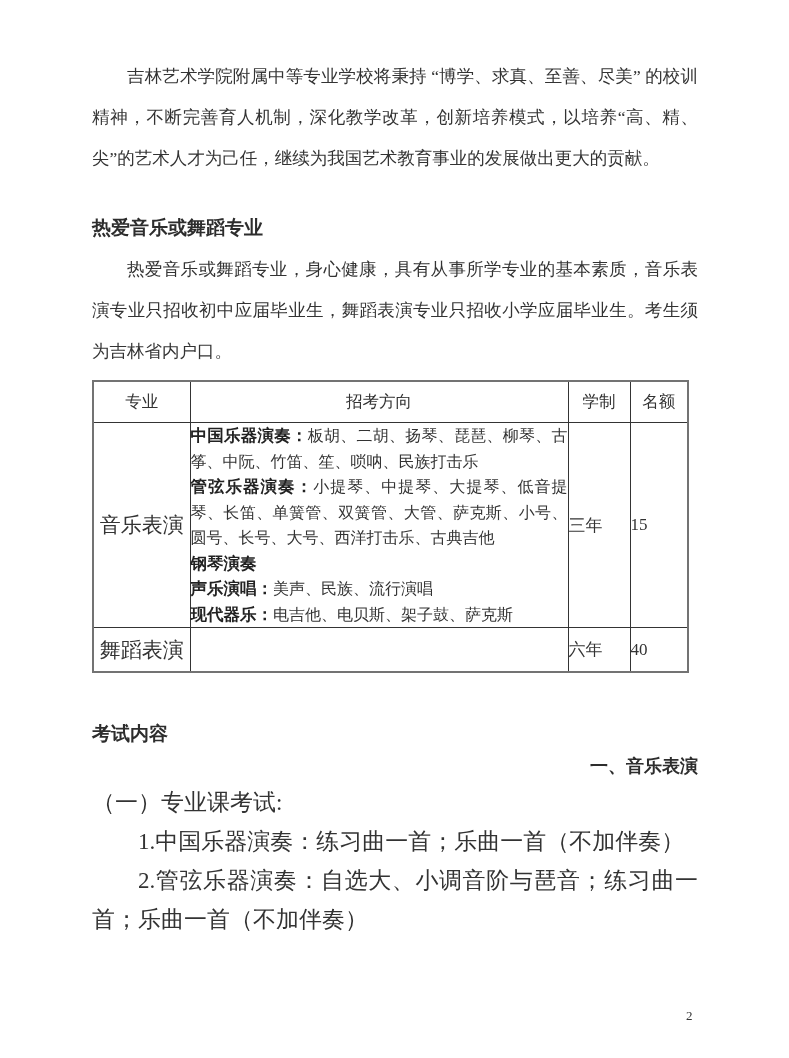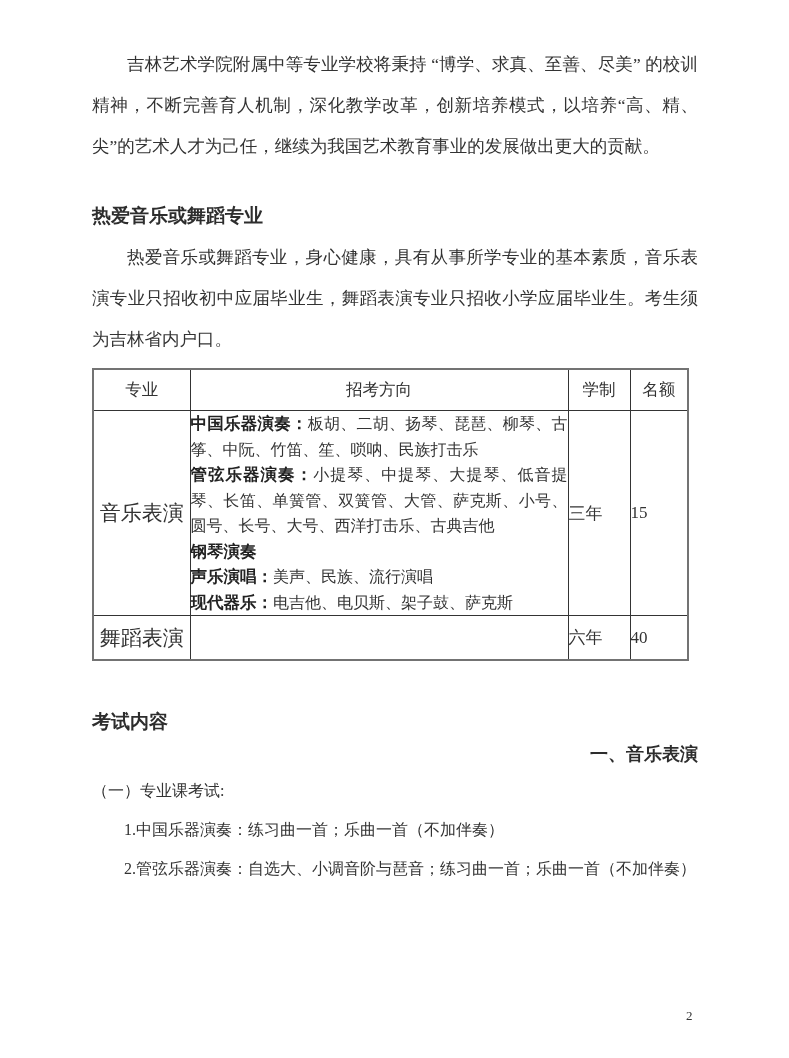--- a/index.html
+++ b/index.html
@@ -6,21 +6,21 @@
   .page{
     position:relative;
     width:789px;height:1058px;
     background:#ffffff;
     color:#2e2e2e;
     font-family:"Liberation Serif","DejaVu Serif",serif;
     overflow:hidden;
   }
   .content{
     position:absolute;
-    left:92px;top:0;
+    left:92px;top:12px;
     width:606px;
   }
   .para{
     margin:0;
     font-size:17.5px;
     line-height:41px;
     text-align:justify;
     color:#333333;
   }
   .indent{text-indent:2em;}
@@ -75,21 +75,21 @@
     text-align:left;
     font-size:17px;
     color:#333333;
   }
   tr.row-dance td{height:43px;}
   #exam-heading{margin-top:48px;}
   #exam-subheading{margin-top:6px;font-size:18px;text-align:right;}
   .exam-items{margin-top:4px;}
   .exam-item{
     margin:0;
-    font-size:16px;
+    font-size:23px;
     line-height:39px;
     text-align:justify;
     text-indent:2em;
     color:#333333;
   }
   .exam-item:first-child{text-indent:0;}
   .page-number{
     position:absolute;
     left:686px;top:1008px;
     font-size:13px;

